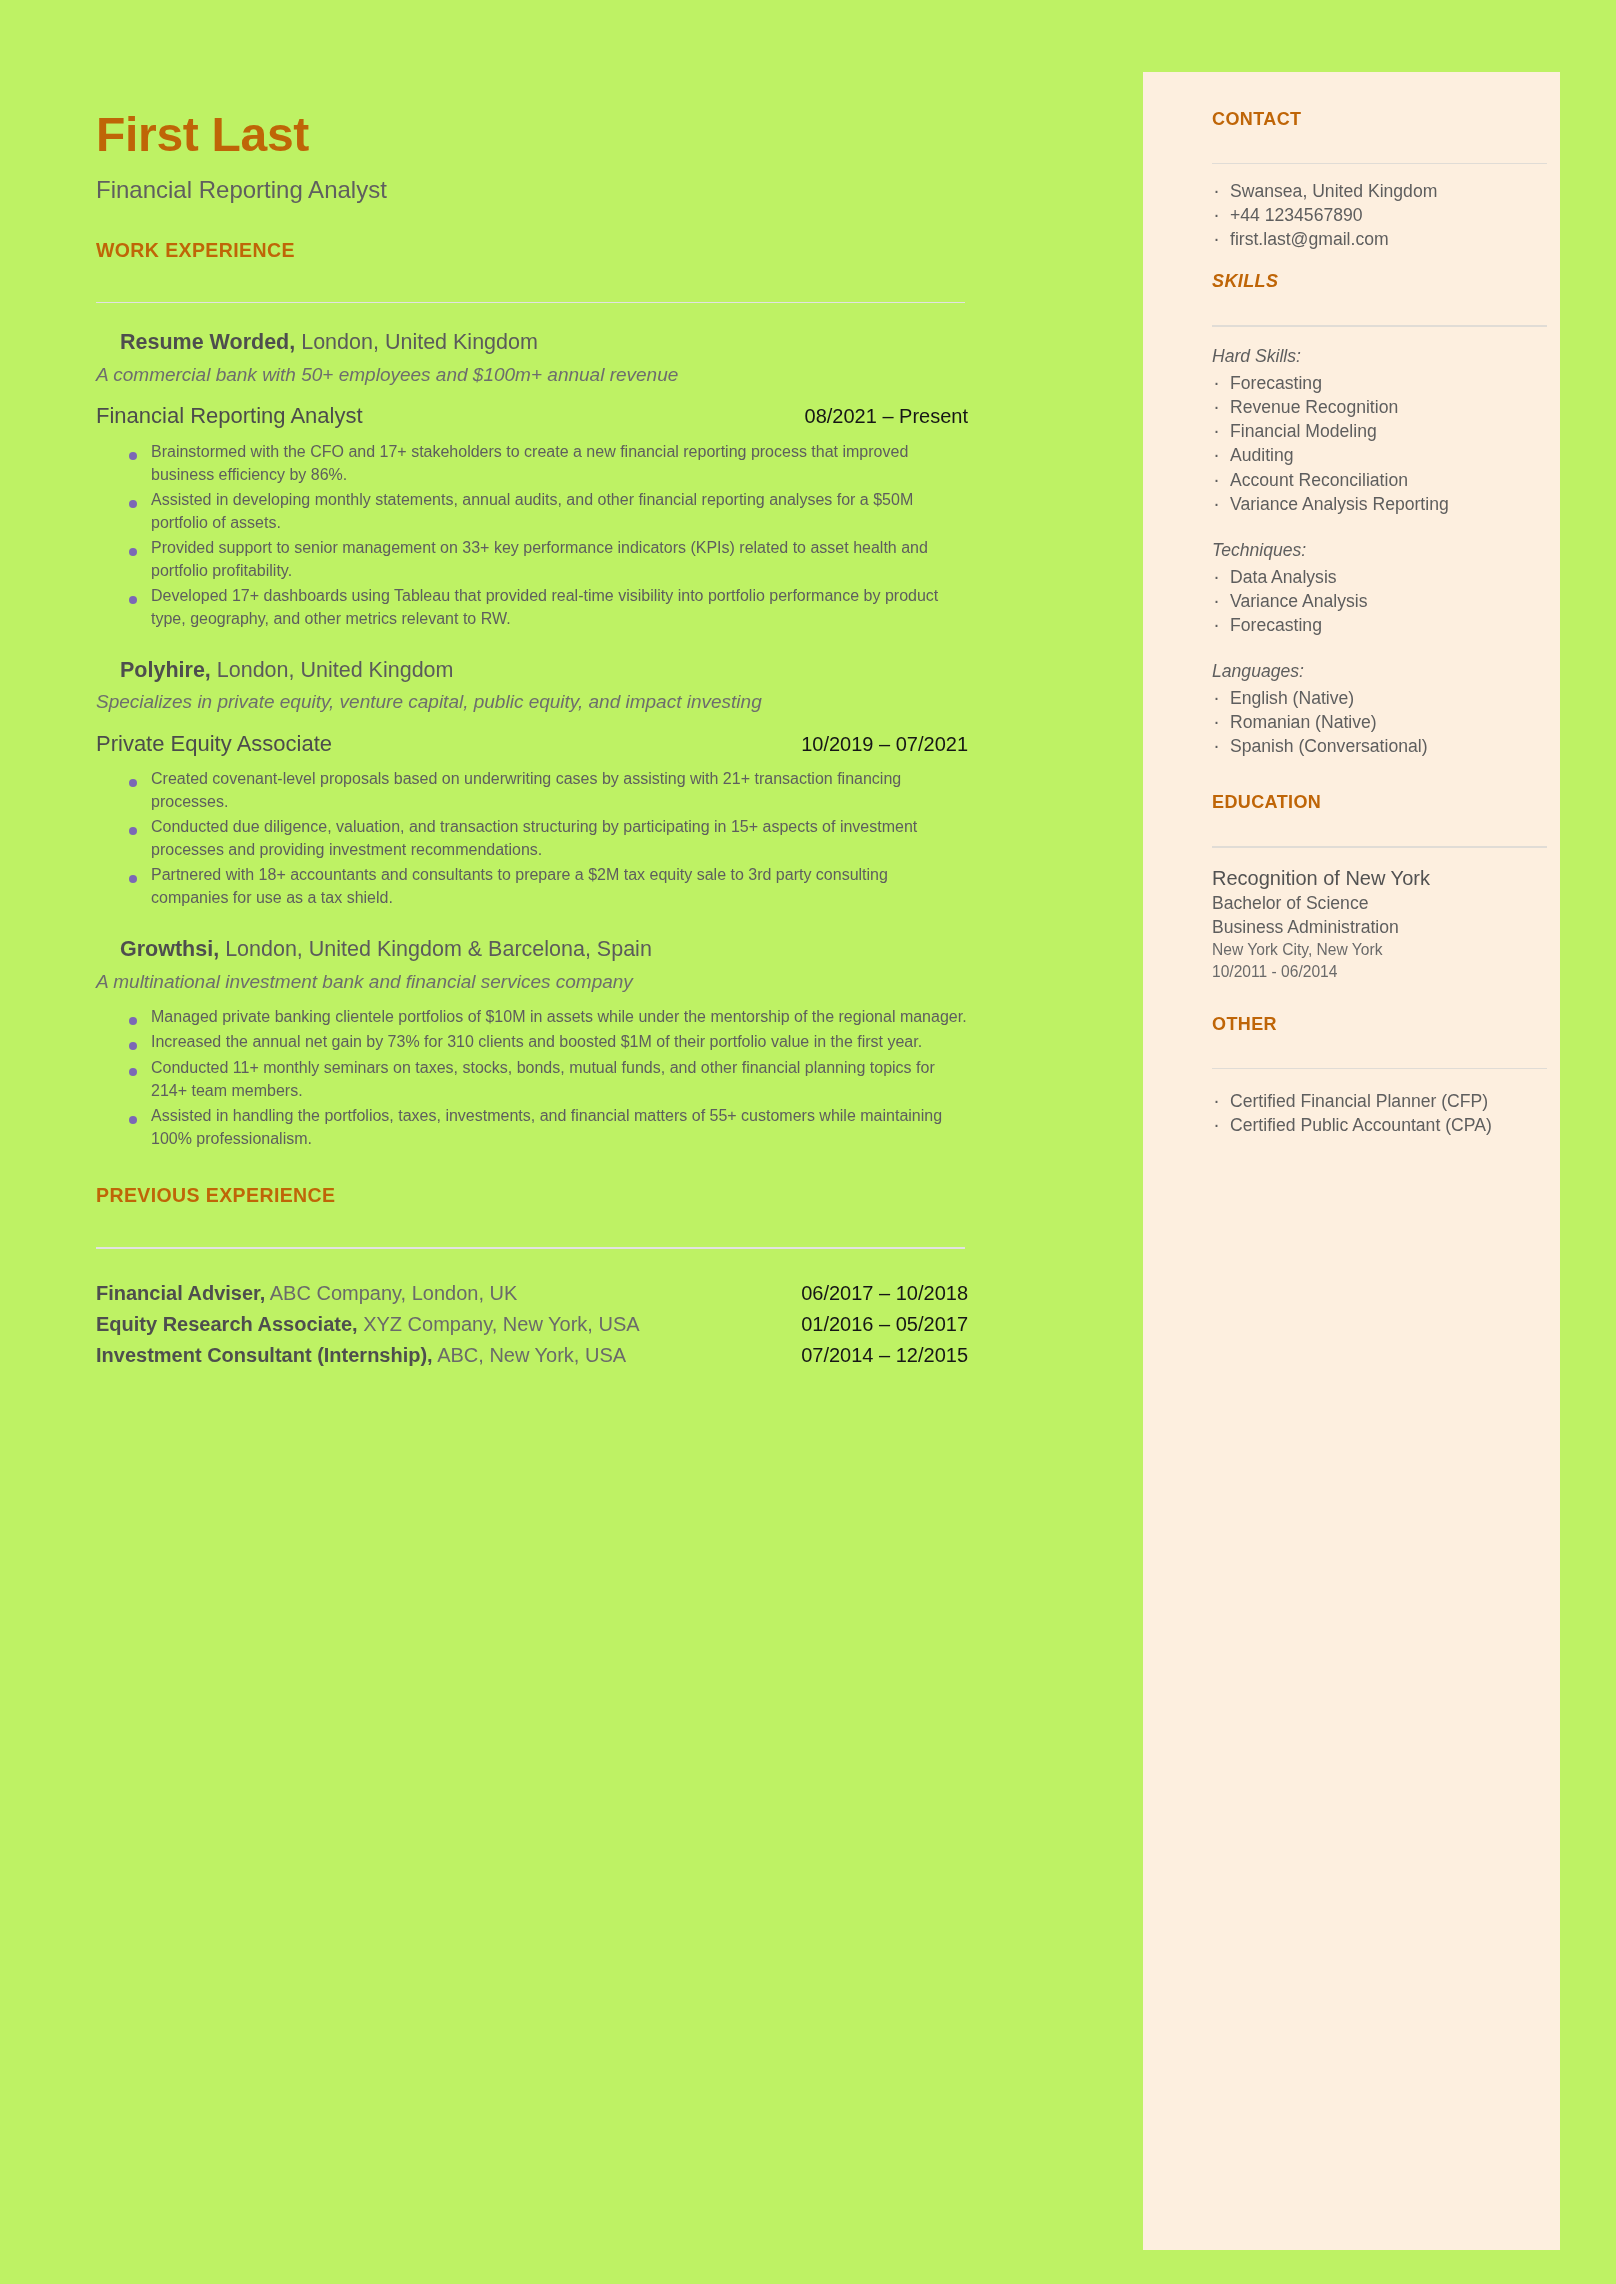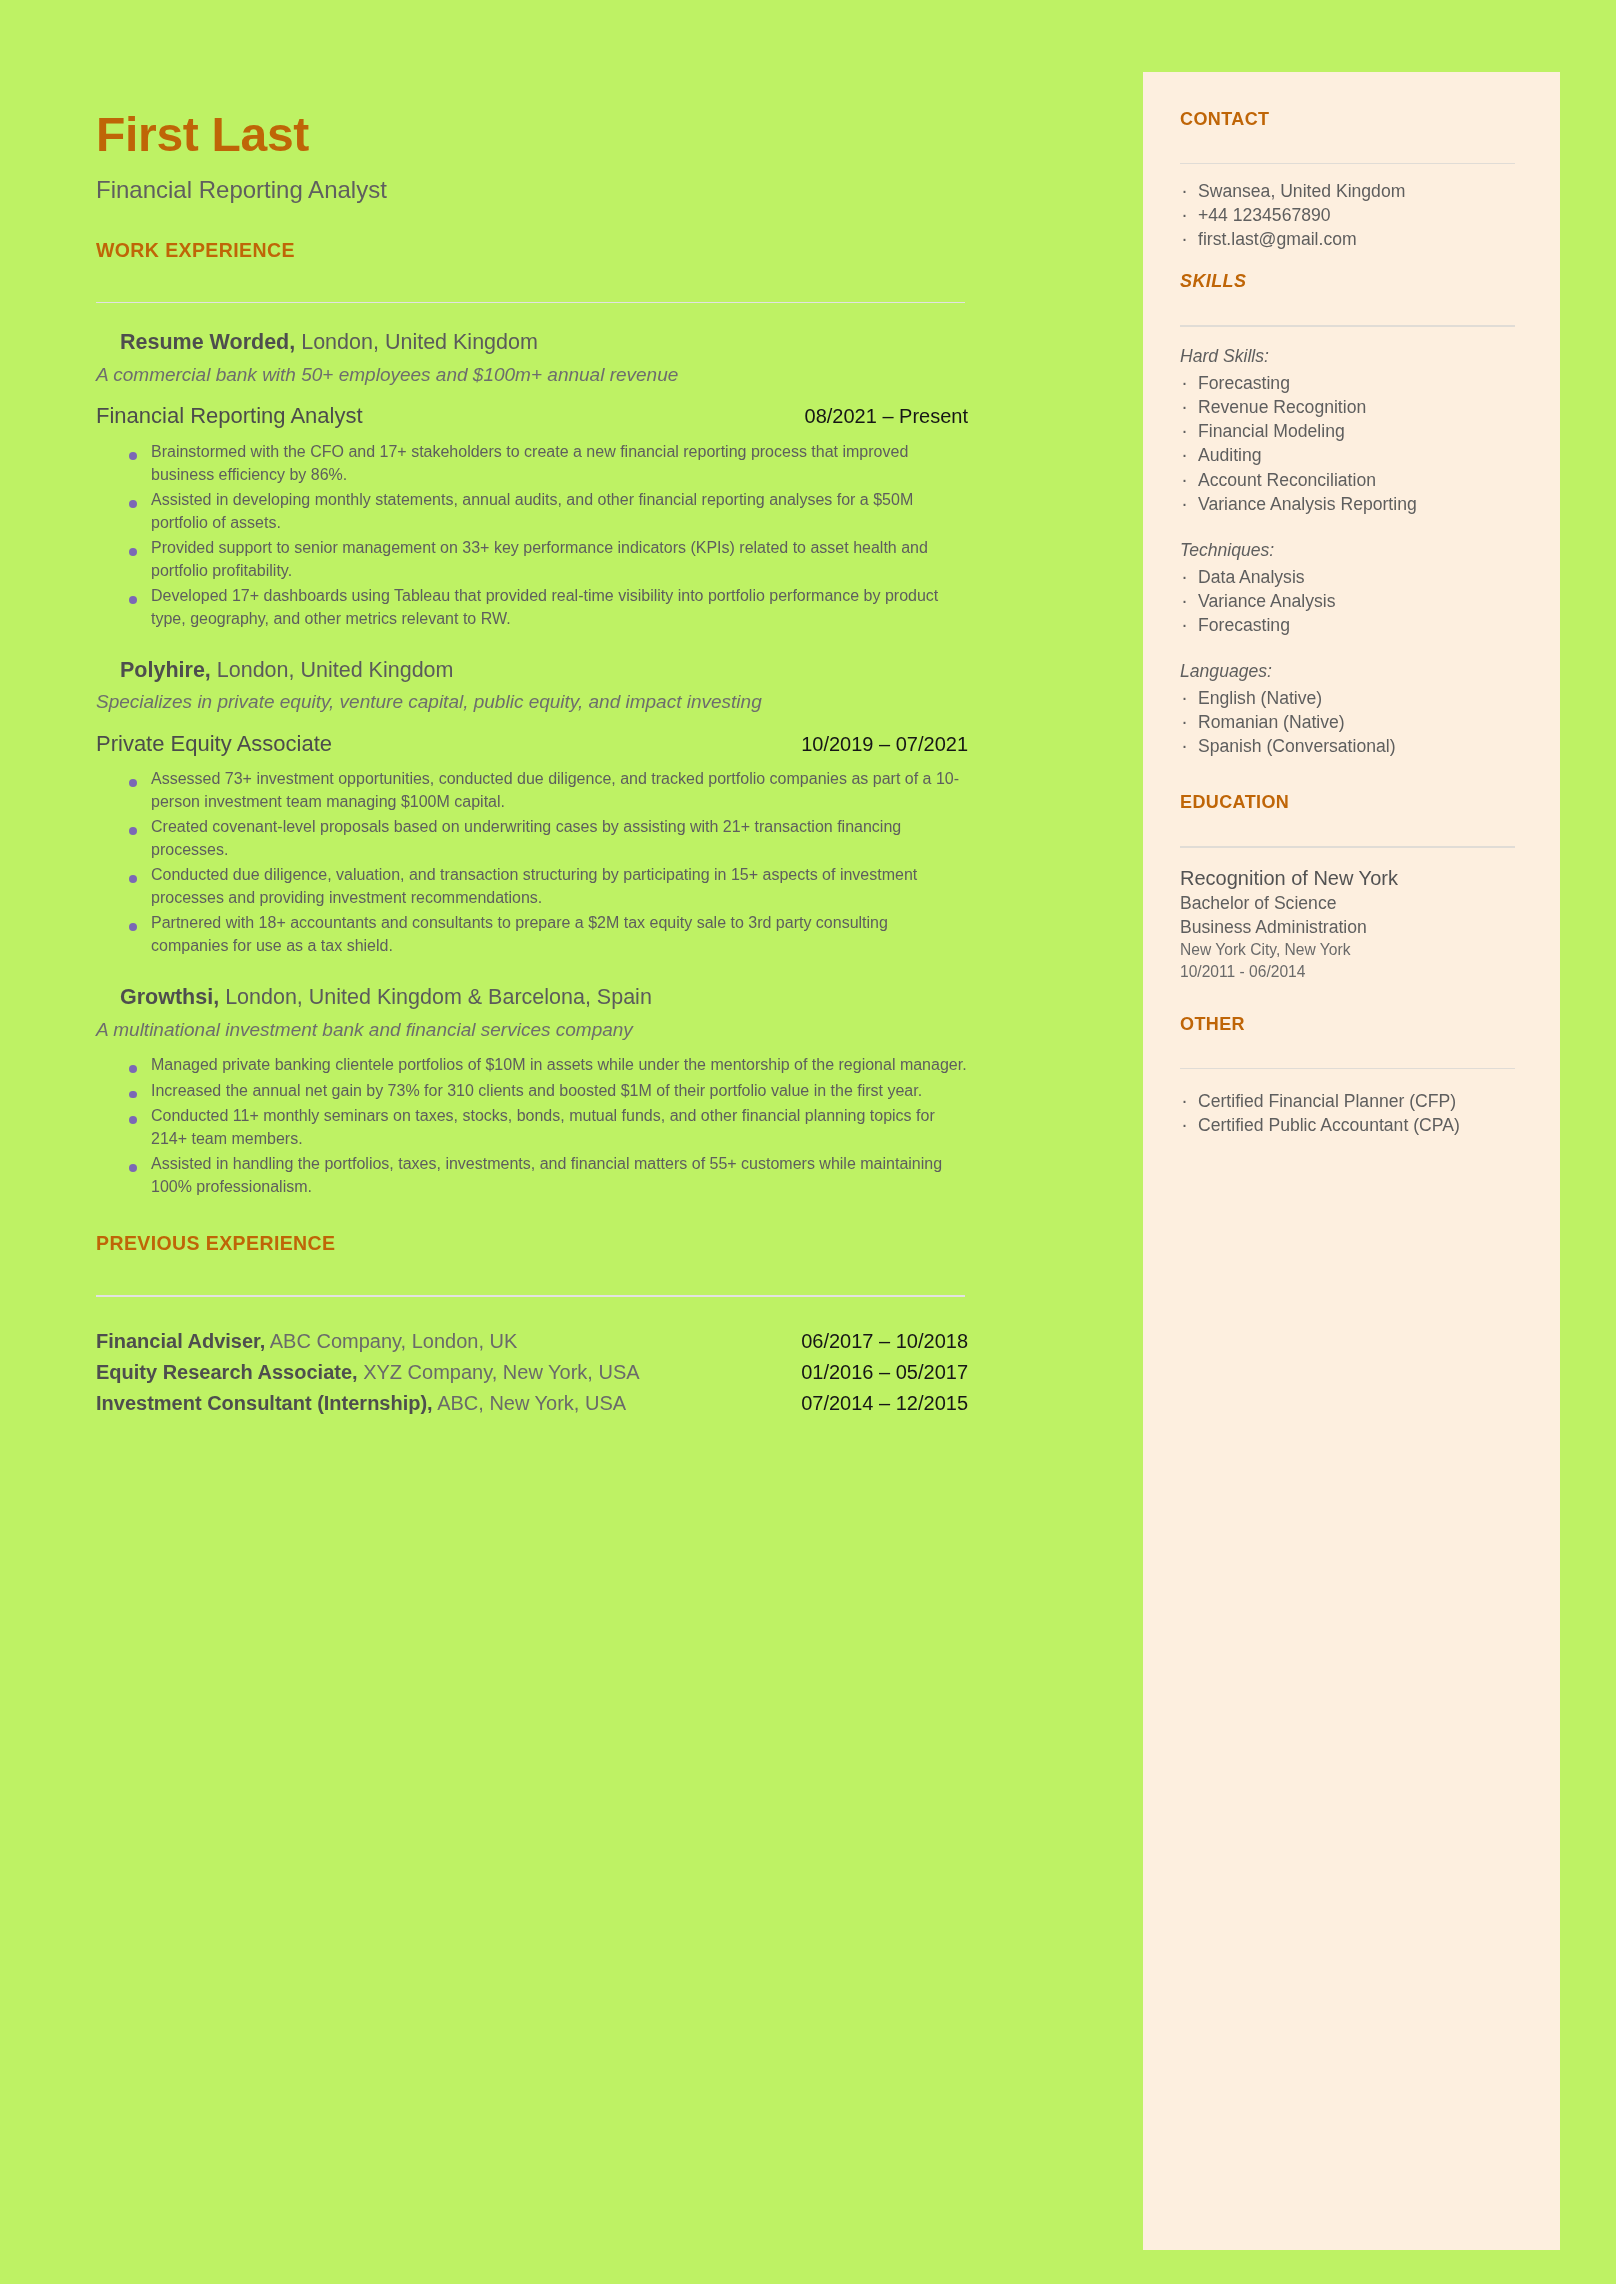--- a/index.html
+++ b/index.html
@@ -132,21 +132,21 @@
     line-height: 1.55;
     color: #6a6a6a;
   }
   .prev-row .label { color: #6a6a6a; }
   .prev-row .label b { font-weight: 700; color: #4e4e4e; }
   .prev-row .dates { color: #161616; white-space: nowrap; }
 
   
   .side {
     position: absolute;
-    left: 1180px;
+    left: 1212px;
     top: 0;
     width: 339px;
   }
   .side-head {
     font-size: 18px;
     font-weight: 700;
     color: #bf6507;
     letter-spacing: 0.4px;
   }
   .side-rule {
@@ -235,21 +235,20 @@
     <div class="job">
       <div class="job-company">
         <b>Polyhire,</b><span> London, United Kingdom</span>
       </div>
       <div class="job-desc">Specializes in private equity, venture capital, public equity, and impact investing</div>
       <div class="job-row">
         <div class="job-role">Private Equity Associate</div>
         <div class="job-dates">10/2019 – 07/2021</div>
       </div>
       <ul class="bullets">
-        <li>Assessed 73+ investment opportunities, conducted due diligence, and tracked portfolio companies as part of a 10-person investment team managing $100M capital.</li>
         <li>Created covenant-level proposals based on underwriting cases by assisting with 21+ transaction financing processes.</li>
         <li>Conducted due diligence, valuation, and transaction structuring by participating in 15+ aspects of investment processes and providing investment recommendations.</li>
         <li>Partnered with 18+ accountants and consultants to prepare a $2M tax equity sale to 3rd party consulting companies for use as a tax shield.</li>
       </ul>
     </div>
 
     <div class="job">
       <div class="job-company">
         <b>Growthsi,</b><span> London, United Kingdom &amp; Barcelona, Spain</span>
       </div>

